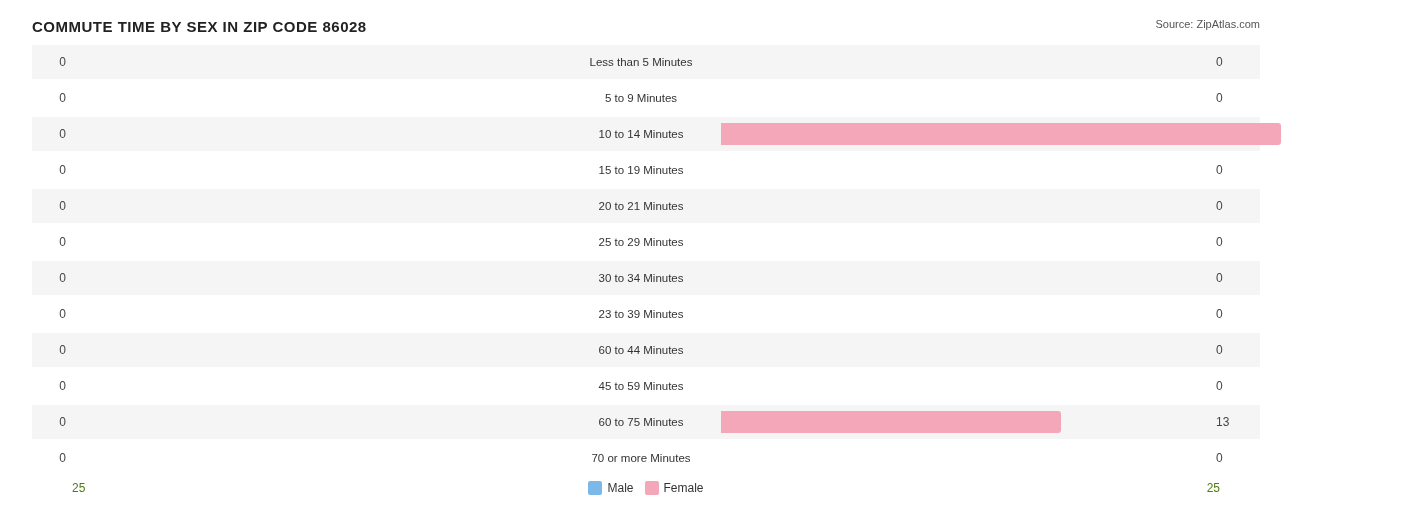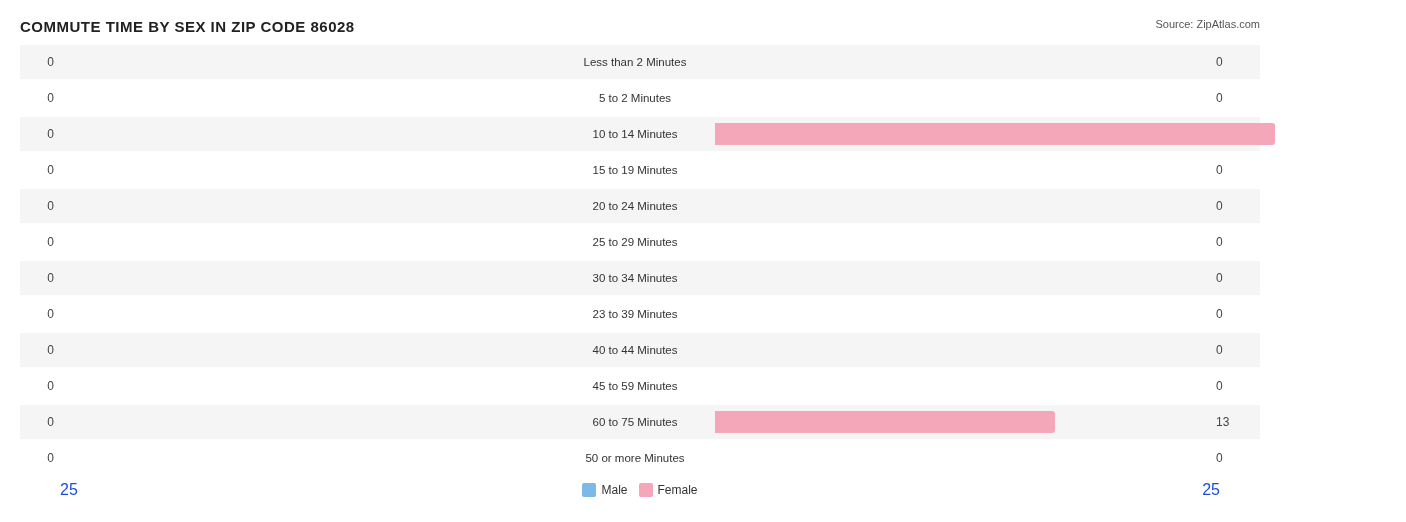--- a/index.html
+++ b/index.html
@@ -7,21 +7,21 @@
       font-family: Arial, sans-serif;
       background: #fff;
       width: 1406px;
       height: 522px;
       overflow: hidden;
       position: relative;
     }
     .chart-container {
       width: 1280px;
       height: 522px;
-      padding: 18px 20px 40px 20px;
+      padding: 18px 20px 40px 32px;
       position: relative;
     }
     .title-row {
       display: flex;
       justify-content: space-between;
       align-items: flex-start;
       margin-bottom: 10px;
     }
     .chart-title {
       font-size: 15px;
@@ -125,22 +125,22 @@
       font-weight: bold;
     }
     .bottom-row {
       display: flex;
       justify-content: space-between;
       align-items: center;
       margin-top: 6px;
       padding: 0 40px 0 40px;
     }
     .axis-val {
-      font-size: 16px;
-      color: #1d4ed8;
+      font-size: 12px;
+      color: #4d7c0f;
     }
     .legend {
       display: flex;
       align-items: center;
       gap: 11px;
       font-size: 12px;
       color: #333;
     }
     .legend-item {
       display: flex;
@@ -165,32 +165,32 @@
     <span class="source-text">Source: ZipAtlas.com</span>
   </div>
 
   <div class="bars-area" id="bars-area">
 
   <div class="bar-row">
         <div class="left-val">0</div>
         <div class="bar-center">
           <div class="bar-inner">
             <div class="male-side" style="position: relative; height: 100%; flex: 1 1 0%;"></div>
-            <div class="label-center">Less than 2 Minutes</div>
-            <div class="female-side" style="position: relative; height: 100%; flex: 1 1 0%;"></div>
-          </div>
-        </div>
-        <div class="right-val">0</div>
-      </div>
-      <div class="bar-row">
-        <div class="left-val">0</div>
-        <div class="bar-center">
-          <div class="bar-inner">
-            <div class="male-side" style="position: relative; height: 100%; flex: 1 1 0%;"></div>
-            <div class="label-center">5 to 2 Minutes</div>
+            <div class="label-center">Less than 5 Minutes</div>
+            <div class="female-side" style="position: relative; height: 100%; flex: 1 1 0%;"></div>
+          </div>
+        </div>
+        <div class="right-val">0</div>
+      </div>
+      <div class="bar-row">
+        <div class="left-val">0</div>
+        <div class="bar-center">
+          <div class="bar-inner">
+            <div class="male-side" style="position: relative; height: 100%; flex: 1 1 0%;"></div>
+            <div class="label-center">5 to 9 Minutes</div>
             <div class="female-side" style="position: relative; height: 100%; flex: 1 1 0%;"></div>
           </div>
         </div>
         <div class="right-val">0</div>
       </div>
       <div class="bar-row">
         <div class="left-val">0</div>
         <div class="bar-center">
           <div class="bar-inner">
             <div class="male-side" style="position: relative; height: 100%; flex: 1 1 0%;"></div>
@@ -211,21 +211,21 @@
             <div class="female-side" style="position: relative; height: 100%; flex: 1 1 0%;"></div>
           </div>
         </div>
         <div class="right-val">0</div>
       </div>
       <div class="bar-row">
         <div class="left-val">0</div>
         <div class="bar-center">
           <div class="bar-inner">
             <div class="male-side" style="position: relative; height: 100%; flex: 1 1 0%;"></div>
-            <div class="label-center">20 to 24 Minutes</div>
+            <div class="label-center">20 to 21 Minutes</div>
             <div class="female-side" style="position: relative; height: 100%; flex: 1 1 0%;"></div>
           </div>
         </div>
         <div class="right-val">0</div>
       </div>
       <div class="bar-row">
         <div class="left-val">0</div>
         <div class="bar-center">
           <div class="bar-inner">
             <div class="male-side" style="position: relative; height: 100%; flex: 1 1 0%;"></div>
@@ -255,21 +255,21 @@
             <div class="female-side" style="position: relative; height: 100%; flex: 1 1 0%;"></div>
           </div>
         </div>
         <div class="right-val">0</div>
       </div>
       <div class="bar-row">
         <div class="left-val">0</div>
         <div class="bar-center">
           <div class="bar-inner">
             <div class="male-side" style="position: relative; height: 100%; flex: 1 1 0%;"></div>
-            <div class="label-center">40 to 44 Minutes</div>
+            <div class="label-center">60 to 44 Minutes</div>
             <div class="female-side" style="position: relative; height: 100%; flex: 1 1 0%;"></div>
           </div>
         </div>
         <div class="right-val">0</div>
       </div>
       <div class="bar-row">
         <div class="left-val">0</div>
         <div class="bar-center">
           <div class="bar-inner">
             <div class="male-side" style="position: relative; height: 100%; flex: 1 1 0%;"></div>
@@ -290,21 +290,21 @@
             </div>
           </div>
         </div>
         <div class="right-val">13</div>
       </div>
       <div class="bar-row">
         <div class="left-val">0</div>
         <div class="bar-center">
           <div class="bar-inner">
             <div class="male-side" style="position: relative; height: 100%; flex: 1 1 0%;"></div>
-            <div class="label-center">50 or more Minutes</div>
+            <div class="label-center">70 or more Minutes</div>
             <div class="female-side" style="position: relative; height: 100%; flex: 1 1 0%;"></div>
           </div>
         </div>
         <div class="right-val">0</div>
       </div>
     </div>
 
   <div class="bottom-row">
     <span class="axis-val">25</span>
     <div class="legend">

